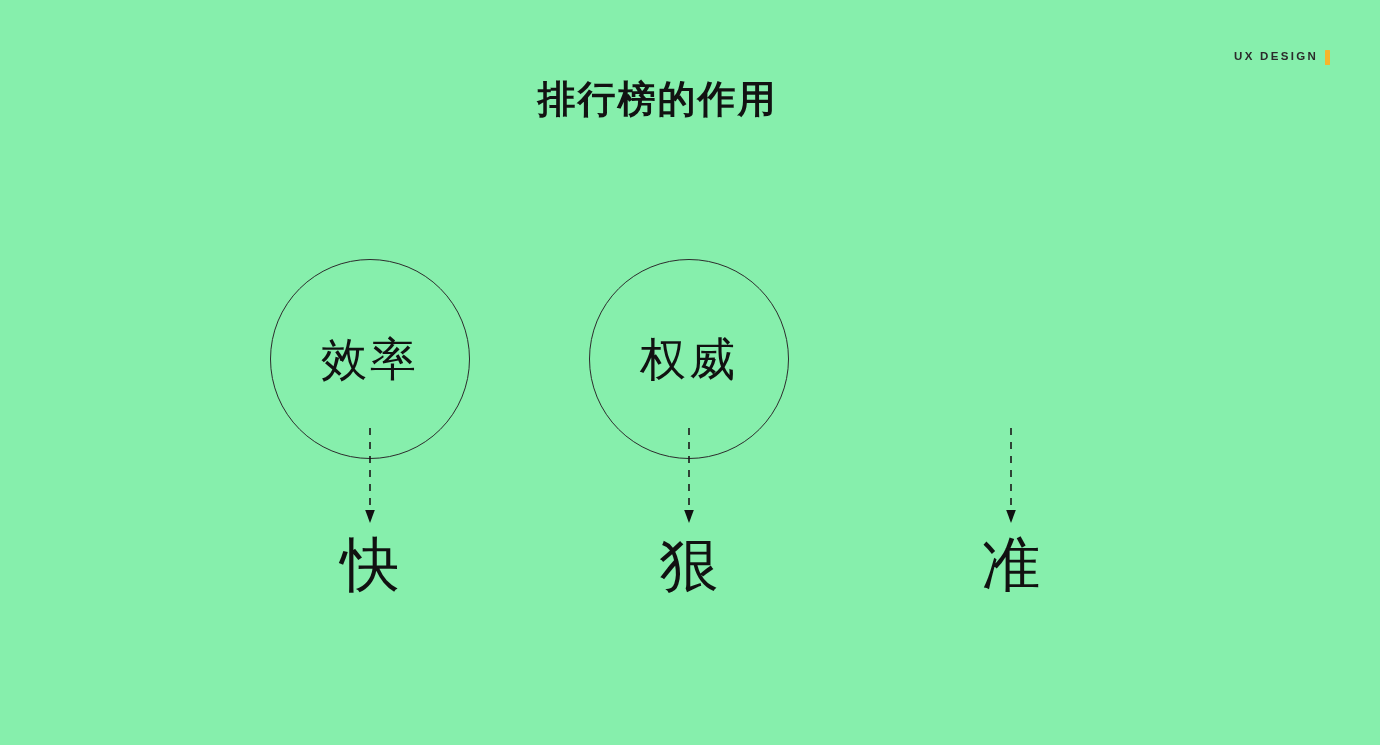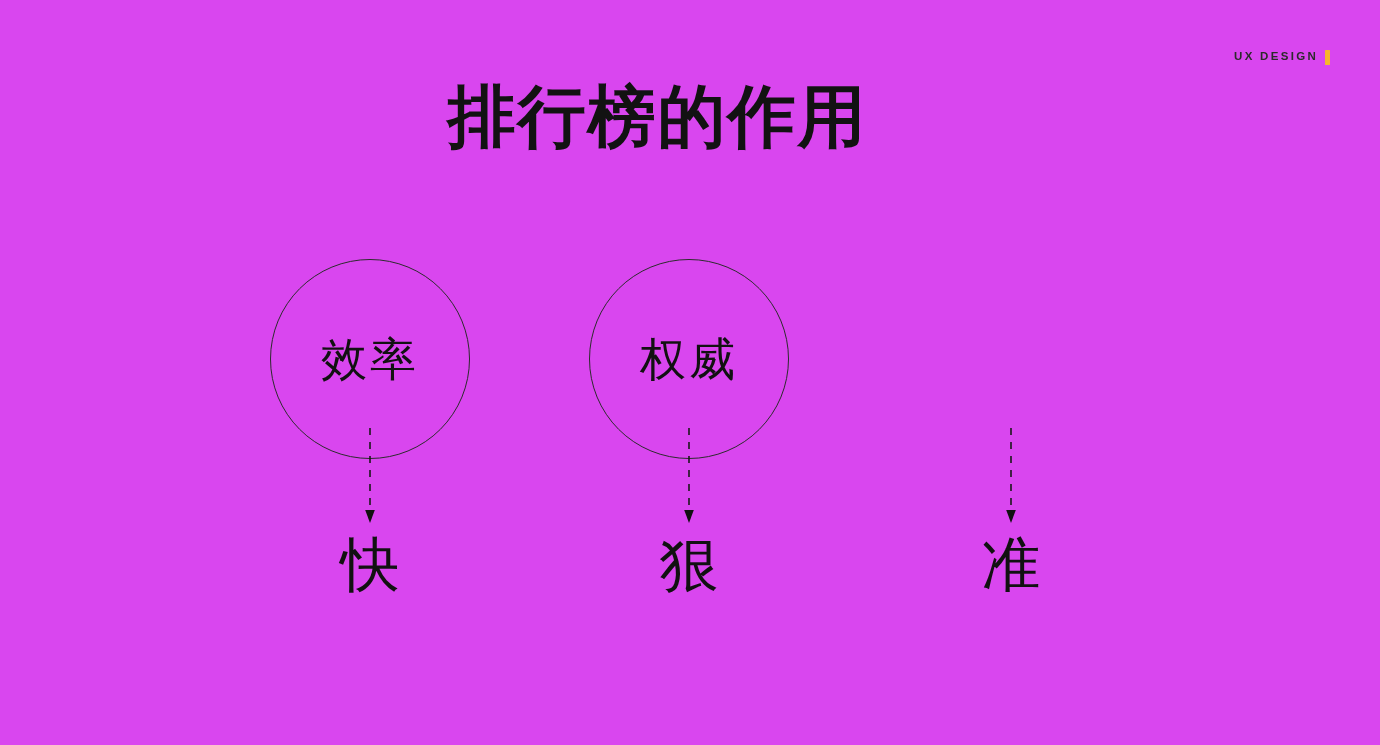--- a/index.html
+++ b/index.html
@@ -11,21 +11,21 @@
     width: 1380px;
     height: 745px;
     background: #f3f4f6;
     font-family: "Liberation Sans", "DejaVu Sans", sans-serif;
     overflow: hidden;
   }
   .slide {
     position: relative;
     width: 1380px;
     height: 745px;
-    background: #d946ef;
+    background: #86efac;
   }
 
   
   .brand {
     position: absolute;
     top: 48px;
     right: 50px;
     display: flex;
     align-items: center;
     gap: 7px;
@@ -46,21 +46,21 @@
     border-radius: 0.5px;
   }
 
   
   .title {
     position: absolute;
     top: 78px;
     left: 0;
     width: 1315px;
     text-align: center;
-    font-size: 68px;
+    font-size: 38px;
     font-weight: 900;
     color: #121212;
     letter-spacing: 2px;
     line-height: 1.12;
     white-space: nowrap;
   }
 
   
   .diagram {
     position: absolute;

